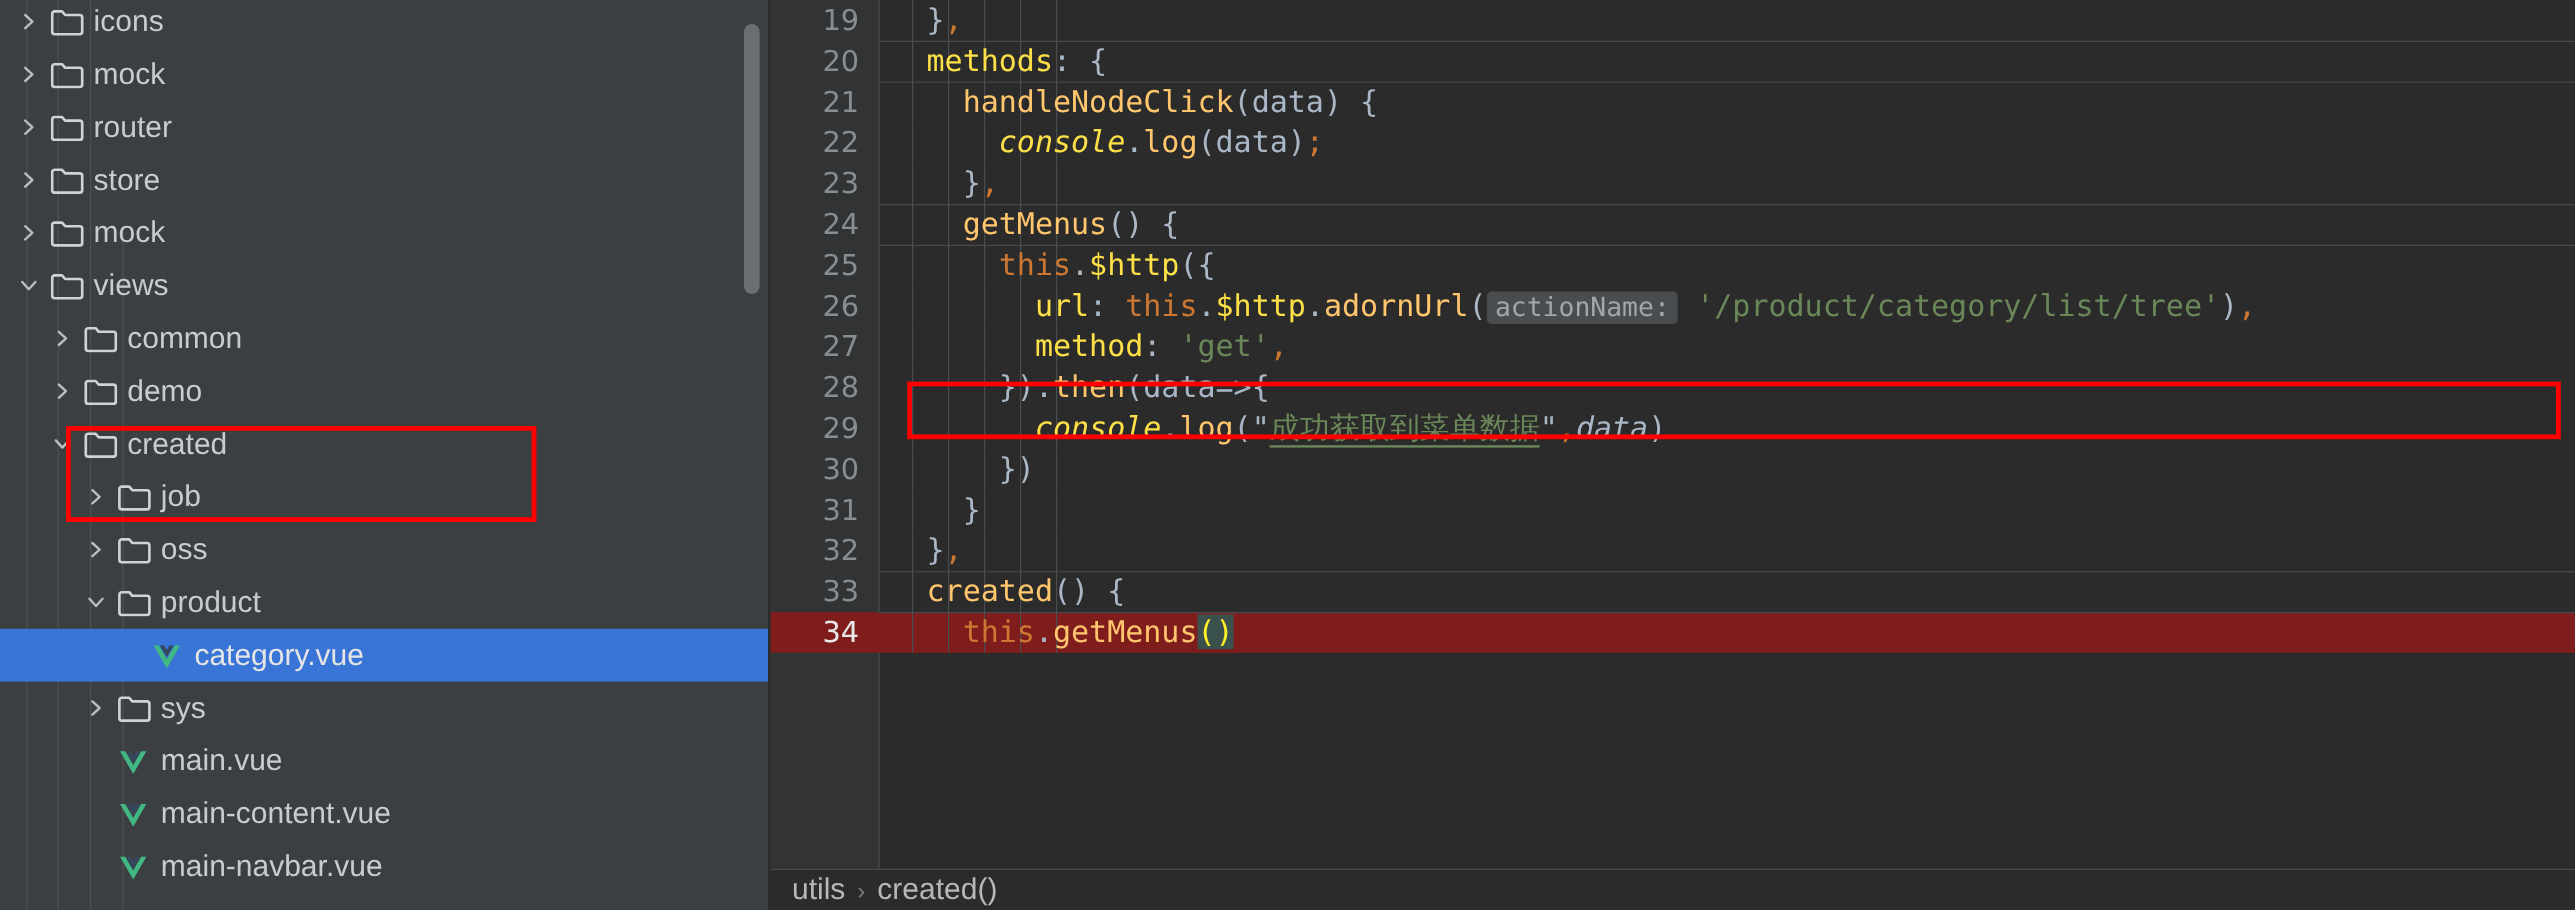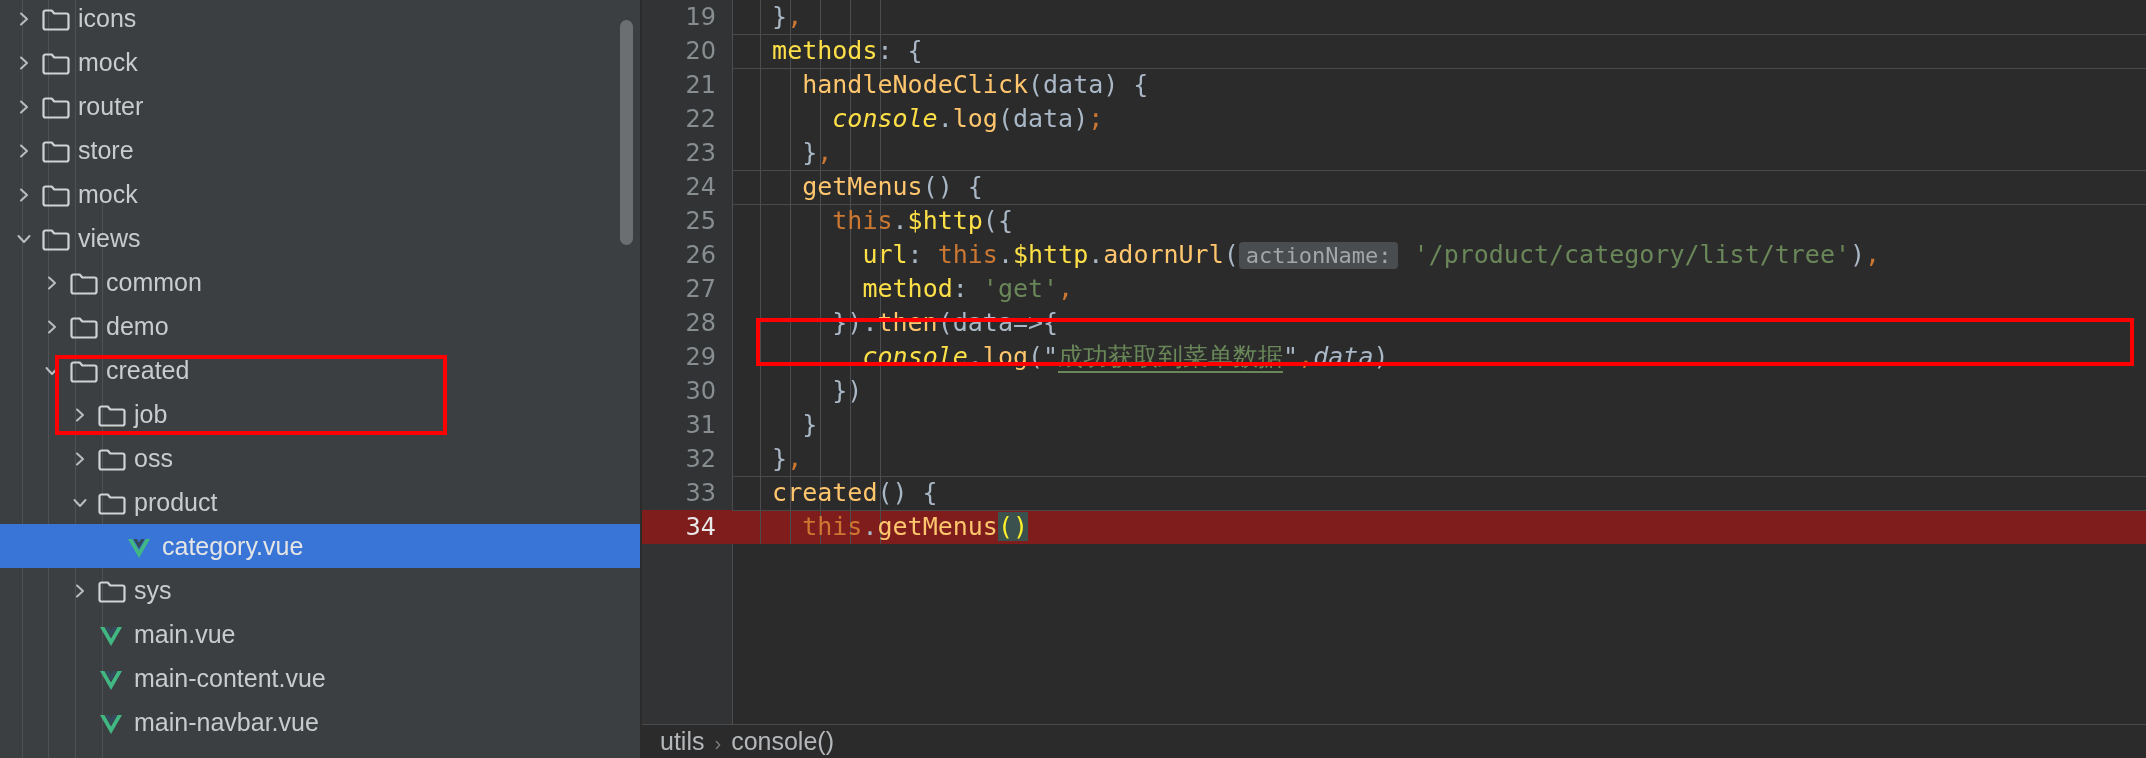--- a/index.html
+++ b/index.html
@@ -276,21 +276,21 @@
         <div class="cl"><span class="ln">28</span><span class="ig" style="left: 118px;"></span><span class="ig" style="left: 148px;"></span><span class="ig" style="left: 178px;"></span><span class="ig" style="left: 208px;"></span><span class="ig" style="left: 238px;"></span><span class="src"><span class="t-def">      </span><span class="t-punc">}).</span><span class="t-fn">then</span><span class="t-punc">(data=&gt;{</span></span></div>
         <div class="cl"><span class="ln">29</span><span class="ig" style="left: 118px;"></span><span class="ig" style="left: 148px;"></span><span class="ig" style="left: 178px;"></span><span class="ig" style="left: 208px;"></span><span class="ig" style="left: 238px;"></span><span class="src"><span class="t-def">        </span><span class="t-prop t-italic">console</span><span class="t-punc">.</span><span class="t-fn">log</span><span class="t-punc">("</span><span class="t-str t-typo">成功获取到菜单数据</span><span class="t-punc">"</span><span class="t-comma">,</span><span class="t-def t-italic">data</span><span class="t-punc">)</span></span></div>
         <div class="cl"><span class="ln">30</span><span class="ig" style="left: 118px;"></span><span class="ig" style="left: 148px;"></span><span class="ig" style="left: 178px;"></span><span class="ig" style="left: 208px;"></span><span class="ig" style="left: 238px;"></span><span class="src"><span class="t-def">      </span><span class="t-punc">})</span></span></div>
         <div class="cl"><span class="ln">31</span><span class="ig" style="left: 118px;"></span><span class="ig" style="left: 148px;"></span><span class="ig" style="left: 178px;"></span><span class="ig" style="left: 208px;"></span><span class="ig" style="left: 238px;"></span><span class="src"><span class="t-def">    </span><span class="t-punc">}</span></span></div>
         <div class="cl"><span class="ln">32</span><span class="ig" style="left: 118px;"></span><span class="ig" style="left: 148px;"></span><span class="ig" style="left: 178px;"></span><span class="ig" style="left: 208px;"></span><span class="ig" style="left: 238px;"></span><span class="src"><span class="t-def">  </span><span class="t-punc">}</span><span class="t-comma">,</span></span></div>
         <div class="cl topsep"><span class="ln">33</span><span class="ig" style="left: 118px;"></span><span class="ig" style="left: 148px;"></span><span class="ig" style="left: 178px;"></span><span class="ig" style="left: 208px;"></span><span class="ig" style="left: 238px;"></span><span class="src"><span class="t-def">  </span><span class="t-fn">created</span><span class="t-punc">() {</span></span></div>
         <div class="cl topsep caret"><span class="ln">34</span><span class="ig" style="left: 118px;"></span><span class="ig" style="left: 148px;"></span><span class="ig" style="left: 178px;"></span><span class="ig" style="left: 208px;"></span><span class="ig" style="left: 238px;"></span><span class="src"><span class="t-def">    </span><span class="t-key">this</span><span class="t-punc">.</span><span class="t-fn">getMenus</span><span class="t-brmatch">()</span></span></div>
       </div>
 
     <div id="breadcrumb-sep"></div>
-    <div id="breadcrumb" style="padding-left: 18px;"><span class="crumb">utils</span><span class="sep">›</span><span class="crumb">console()</span></div>
+    <div id="breadcrumb" style="padding-left: 18px;"><span class="crumb">utils</span><span class="sep">›</span><span class="crumb">created()</span></div>
   </div>
 
   <div id="annot-layer">
       <div class="annot" style="left: 55px; top: 355px; width: 392px; height: 80px; border-color: rgb(255, 0, 0);"></div>
       <div class="annot" style="left: 756px; top: 318px; width: 1378px; height: 48px; border-color: rgb(255, 0, 0);"></div>
     </div>
 
 </div>
 
 </body></html>

